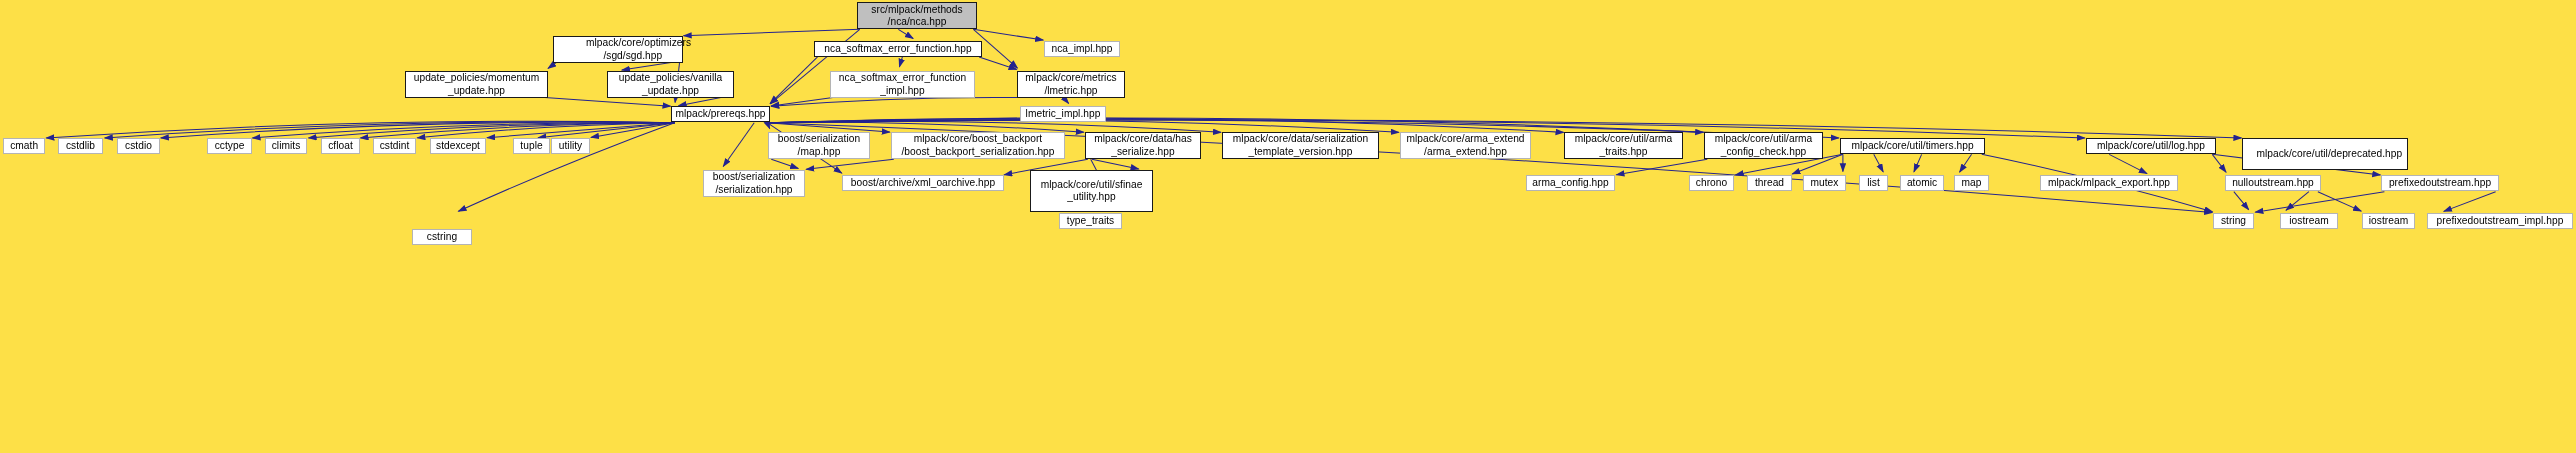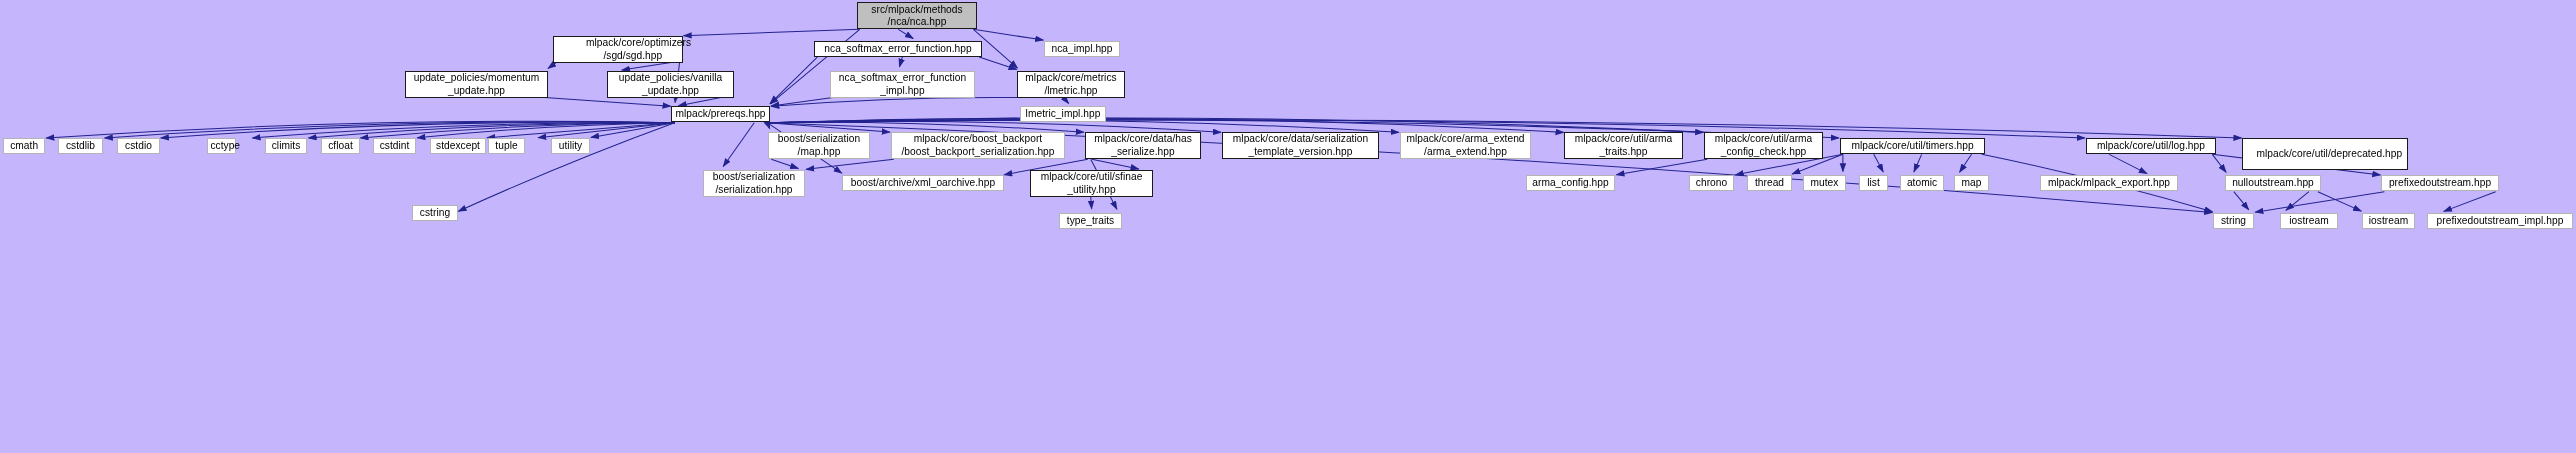--- a/index.html
+++ b/index.html
@@ -5,21 +5,21 @@
 <style>
   html, body {
     margin: 0;
     padding: 0;
     background: #ffffff;
   }
   #graph {
     position: relative;
     width: 2576px;
     height: 454px;
-    background: #c4b5fd;
+    background: #fde047;
     font-family: "Liberation Sans", sans-serif;
     overflow: hidden;
   }
   #edges {
     position: absolute;
     left: 0;
     top: 0;
     width: 2576px;
     height: 454px;
     pointer-events: none;
@@ -141,26 +141,26 @@
 _update.hpp</span></div>
       <div class="node" style="left: 830px; top: 71px; width: 145px; height: 27px;"><span>nca_softmax_error_function
 _impl.hpp</span></div>
       <div class="node bold" style="left: 1017px; top: 71px; width: 108px; height: 27px;"><span>mlpack/core/metrics
 /lmetric.hpp</span></div>
       <div class="node bold" style="left: 671px; top: 106px; width: 99px; height: 16px;"><span>mlpack/prereqs.hpp</span></div>
       <div class="node" style="left: 1020px; top: 106px; width: 86px; height: 16px;"><span>lmetric_impl.hpp</span></div>
       <div class="node" style="left: 3.2px; top: 138px; width: 42px; height: 16px;"><span>cmath</span></div>
       <div class="node" style="left: 58px; top: 138px; width: 45px; height: 16px;"><span>cstdlib</span></div>
       <div class="node" style="left: 117px; top: 138px; width: 43px; height: 16px;"><span>cstdio</span></div>
-      <div class="node" style="left: 207px; top: 138px; width: 29px; height: 16px;"><span>cctype</span></div>
+      <div class="node" style="left: 207px; top: 138px; width: 45px; height: 16px;"><span>cctype</span></div>
       <div class="node" style="left: 265px; top: 138px; width: 42px; height: 16px;"><span>climits</span></div>
       <div class="node" style="left: 321px; top: 138px; width: 39px; height: 16px;"><span>cfloat</span></div>
       <div class="node" style="left: 373px; top: 138px; width: 43px; height: 16px;"><span>cstdint</span></div>
       <div class="node" style="left: 430px; top: 138px; width: 56px; height: 16px;"><span>stdexcept</span></div>
-      <div class="node" style="left: 488px; top: 138px; width: 37px; height: 16px;"><span>tuple</span></div>
+      <div class="node" style="left: 513px; top: 138px; width: 37px; height: 16px;"><span>tuple</span></div>
       <div class="node" style="left: 551px; top: 138px; width: 39px; height: 16px;"><span>utility</span></div>
       <div class="node" style="left: 768px; top: 132px; width: 102px; height: 27px;"><span>boost/serialization
 /map.hpp</span></div>
       <div class="node" style="left: 891px; top: 132px; width: 174px; height: 27px;"><span>mlpack/core/boost_backport
 /boost_backport_serialization.hpp</span></div>
       <div class="node bold" style="left: 1085px; top: 132px; width: 116px; height: 27px;"><span>mlpack/core/data/has
 _serialize.hpp</span></div>
       <div class="node bold" style="left: 1222px; top: 132px; width: 157px; height: 27px;"><span>mlpack/core/data/serialization
 _template_version.hpp</span></div>
       <div class="node" style="left: 1400px; top: 132px; width: 131px; height: 27px;"><span>mlpack/core/arma_extend
@@ -168,33 +168,33 @@
       <div class="node bold" style="left: 1564px; top: 132px; width: 119px; height: 27px;"><span>mlpack/core/util/arma
 _traits.hpp</span></div>
       <div class="node bold" style="left: 1704px; top: 132px; width: 119px; height: 27px;"><span>mlpack/core/util/arma
 _config_check.hpp</span></div>
       <div class="node bold" style="left: 1840px; top: 138px; width: 145px; height: 16px;"><span>mlpack/core/util/timers.hpp</span></div>
       <div class="node bold" style="left: 2086px; top: 138px; width: 130px; height: 16px;"><span>mlpack/core/util/log.hpp</span></div>
       <div class="node bold" style="left: 2242px; top: 138px; width: 166px; height: 32px; padding-left: 11px;"><span>mlpack/core/util/deprecated.hpp</span></div>
       <div class="node" style="left: 703px; top: 170px; width: 102px; height: 27px;"><span>boost/serialization
 /serialization.hpp</span></div>
       <div class="node" style="left: 842px; top: 175px; width: 162px; height: 16px;"><span>boost/archive/xml_oarchive.hpp</span></div>
-      <div class="node bold" style="left: 1030px; top: 170px; width: 123px; height: 27px;"><span>mlpack/core/util/sfinae
+      <div class="node bold" style="left: 1030px; top: 170px; width: 123px; height: 42px;"><span>mlpack/core/util/sfinae
 _utility.hpp</span></div>
       <div class="node" style="left: 1526px; top: 175px; width: 89px; height: 16px; justify-content: center;"><span>arma_config.hpp</span></div>
       <div class="node" style="left: 1689px; top: 175px; width: 45px; height: 16px;"><span>chrono</span></div>
       <div class="node" style="left: 1747px; top: 175px; width: 45px; height: 16px; justify-content: center;"><span>thread</span></div>
       <div class="node" style="left: 1803px; top: 175px; width: 43px; height: 16px;"><span>mutex</span></div>
       <div class="node" style="left: 1859px; top: 175px; width: 29px; height: 16px;"><span>list</span></div>
       <div class="node" style="left: 1900px; top: 175px; width: 44px; height: 16px;"><span>atomic</span></div>
       <div class="node" style="left: 1954px; top: 175px; width: 35px; height: 16px;"><span>map</span></div>
       <div class="node" style="left: 2040px; top: 175px; width: 138px; height: 16px;"><span>mlpack/mlpack_export.hpp</span></div>
       <div class="node" style="left: 2225px; top: 175px; width: 96px; height: 16px;"><span>nulloutstream.hpp</span></div>
       <div class="node" style="left: 2381px; top: 175px; width: 118px; height: 16px;"><span>prefixedoutstream.hpp</span></div>
-      <div class="node" style="left: 412px; top: 205px; width: 46px; height: 16px;"><span>cstring</span></div>
+      <div class="node" style="left: 412px; top: 229px; width: 60px; height: 16px;"><span>cstring</span></div>
       <div class="node" style="left: 1059px; top: 213px; width: 63px; height: 16px;"><span>type_traits</span></div>
       <div class="node" style="left: 2213px; top: 213px; width: 41px; height: 16px;"><span>string</span></div>
       <div class="node" style="left: 2280px; top: 213px; width: 58px; height: 16px;"><span>iostream</span></div>
       <div class="node" style="left: 2362px; top: 213px; width: 53px; height: 16px;"><span>iostream</span></div>
       <div class="node" style="left: 2427px; top: 213px; width: 146px; height: 16px;"><span>prefixedoutstream_impl.hpp</span></div>
     </div>
 </div>
 
 
 </body></html>

